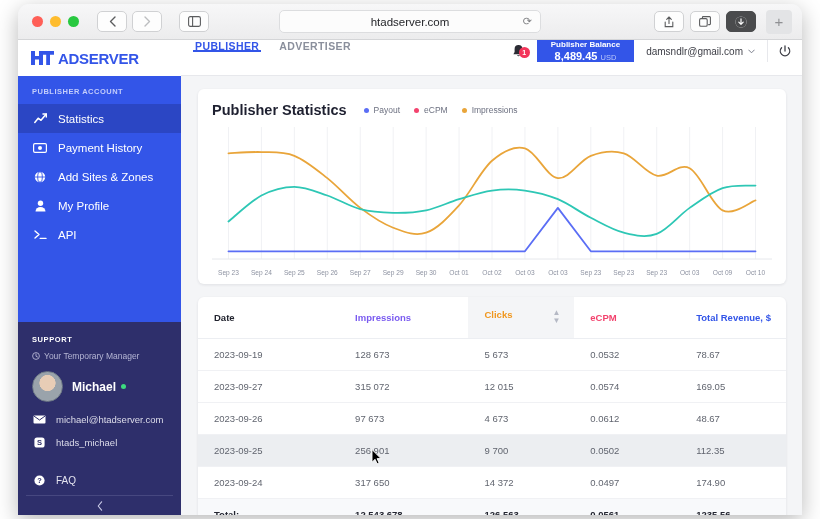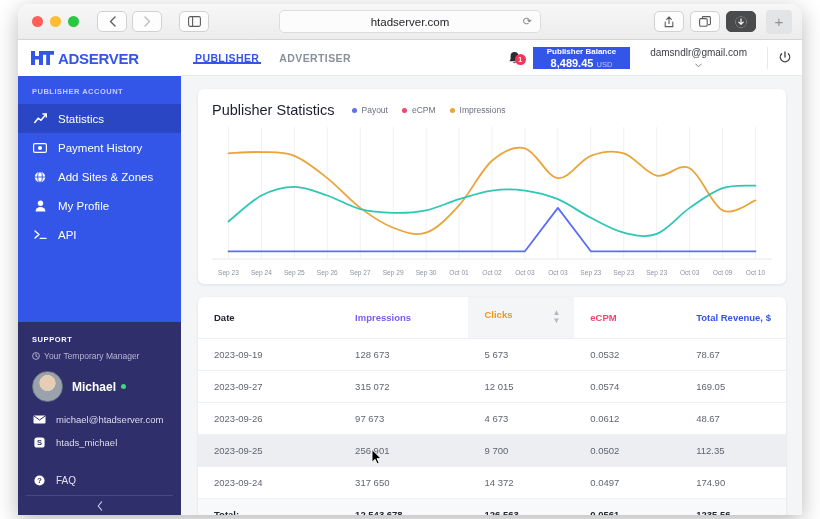--- a/index.html
+++ b/index.html
@@ -107,21 +107,21 @@
   .faq { display:flex; align-items:center; gap:10px; padding-left:14px; position:absolute; bottom:29px; font-size:10px; color:#e4e4ef; }
   .collapse {
     position:absolute; bottom:0; left:8px; right:8px; height:20px;
     border-top:1px solid #474880; color:#c9cae6; font-size:11px;
     display:flex; align-items:center; justify-content:center;
   }
 
   
   .main { flex:1; display:flex; flex-direction:column; min-width:0; }
   .topbar {
-    height:36px; background:#fff; display:flex; align-items:center;
+    height:36px; background:#fff; display:flex; align-items:flex-start;
     border-bottom:1px solid #e7e8ec;
   }
   .tabs { display:flex; align-items:stretch; padding-left:14px; gap:20px; }
   .tab {
     display:flex; align-items:center; font-size:10.5px; font-weight:bold;
     letter-spacing:.4px; color:#8a8f9c; position:relative;
   }
   .tab.active { color:#3355e8; }
   .tab.active::after {
     content:''; position:absolute; left:-2px; right:-2px; bottom:0; height:2px; background:#3355e8;
@@ -134,31 +134,31 @@
     display:flex; align-items:center; justify-content:center; padding:0 2px;
   }
   .balance {
     background:#3355e8; color:#fff; padding:0 14px;
     display:flex; flex-direction:column; align-items:center; justify-content:center;
   }
   .bal-label { font-size:8px; font-weight:bold; }
   .bal-amt { font-size:11px; font-weight:bold; margin-top:1px; }
   .bal-cur { font-size:7.5px; color:#b9c5fb; font-weight:normal; }
   .account {
-    display:flex; align-items:center; gap:5px; padding:0 20px;
-    font-size:10px; color:#3d3e46; border-right:1px solid #e7e8ec;flex-direction:column;
+    display:flex; align-items:center; gap:5px; padding:0 12px;
+    font-size:10px; color:#3d3e46; border-right:1px solid #e7e8ec;
   }
   .power { display:flex; align-items:center; padding:0 11px; color:#3d3e46; font-size:12px; }
 
   .content { flex:1; padding:13px 16px 0 17px; overflow:hidden; }
 
   .card { background:#fff; border-radius:6px; box-shadow:0 1px 3px rgba(20,24,40,.09); }
   .chart-card { padding:13px 14px 8px 14px; }
   .chart-head { display:flex; align-items:center; gap:17px; }
-  .chart-title { font-size:14.5px; font-weight:normal; color:#1e2030; }
+  .chart-title { font-size:14.5px; font-weight:bold; color:#1e2030; }
   .legend { display:flex; gap:14px; align-items:center; }
   .leg { display:flex; align-items:center; gap:5px; font-size:8.5px; color:#6c7080; }
   .leg i { width:5px; height:5px; border-radius:50%; display:inline-block; }
   .chart-body { margin-top:9px; }
   .xaxis { display:flex; margin-top:2px; }
   .xaxis span { flex:1; text-align:center; font-size:6.6px; color:#8d92a1; }
 
   
   .table-card { margin-top:13px; overflow:hidden; }
   table { width:100%; border-collapse:collapse; }

